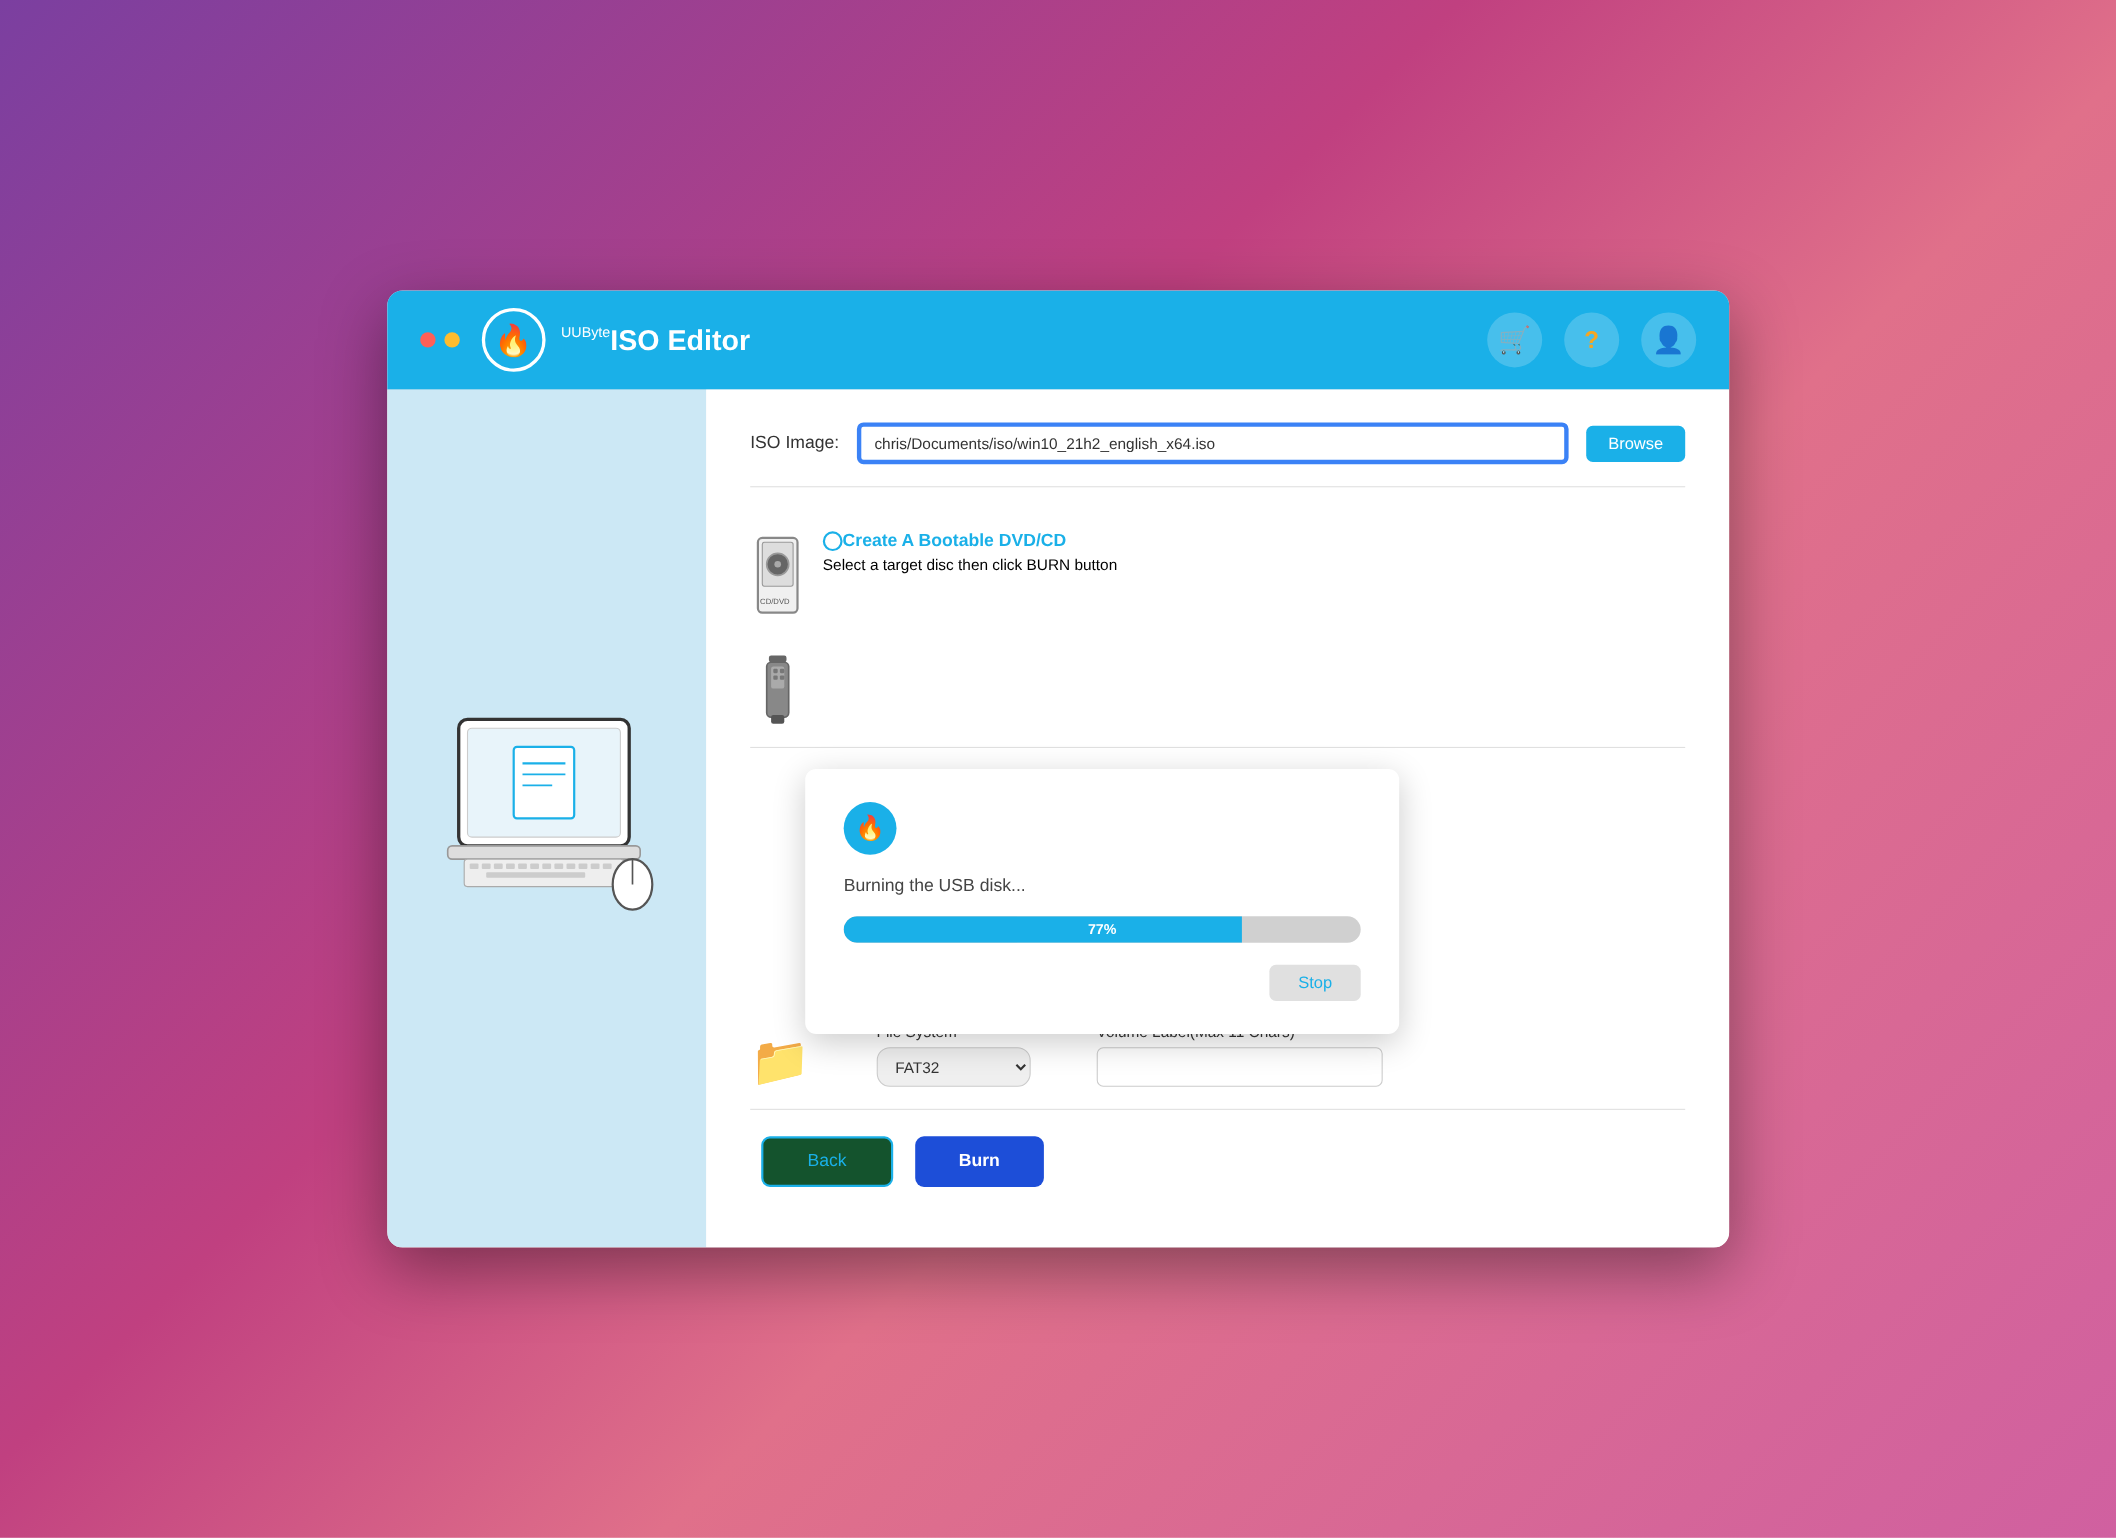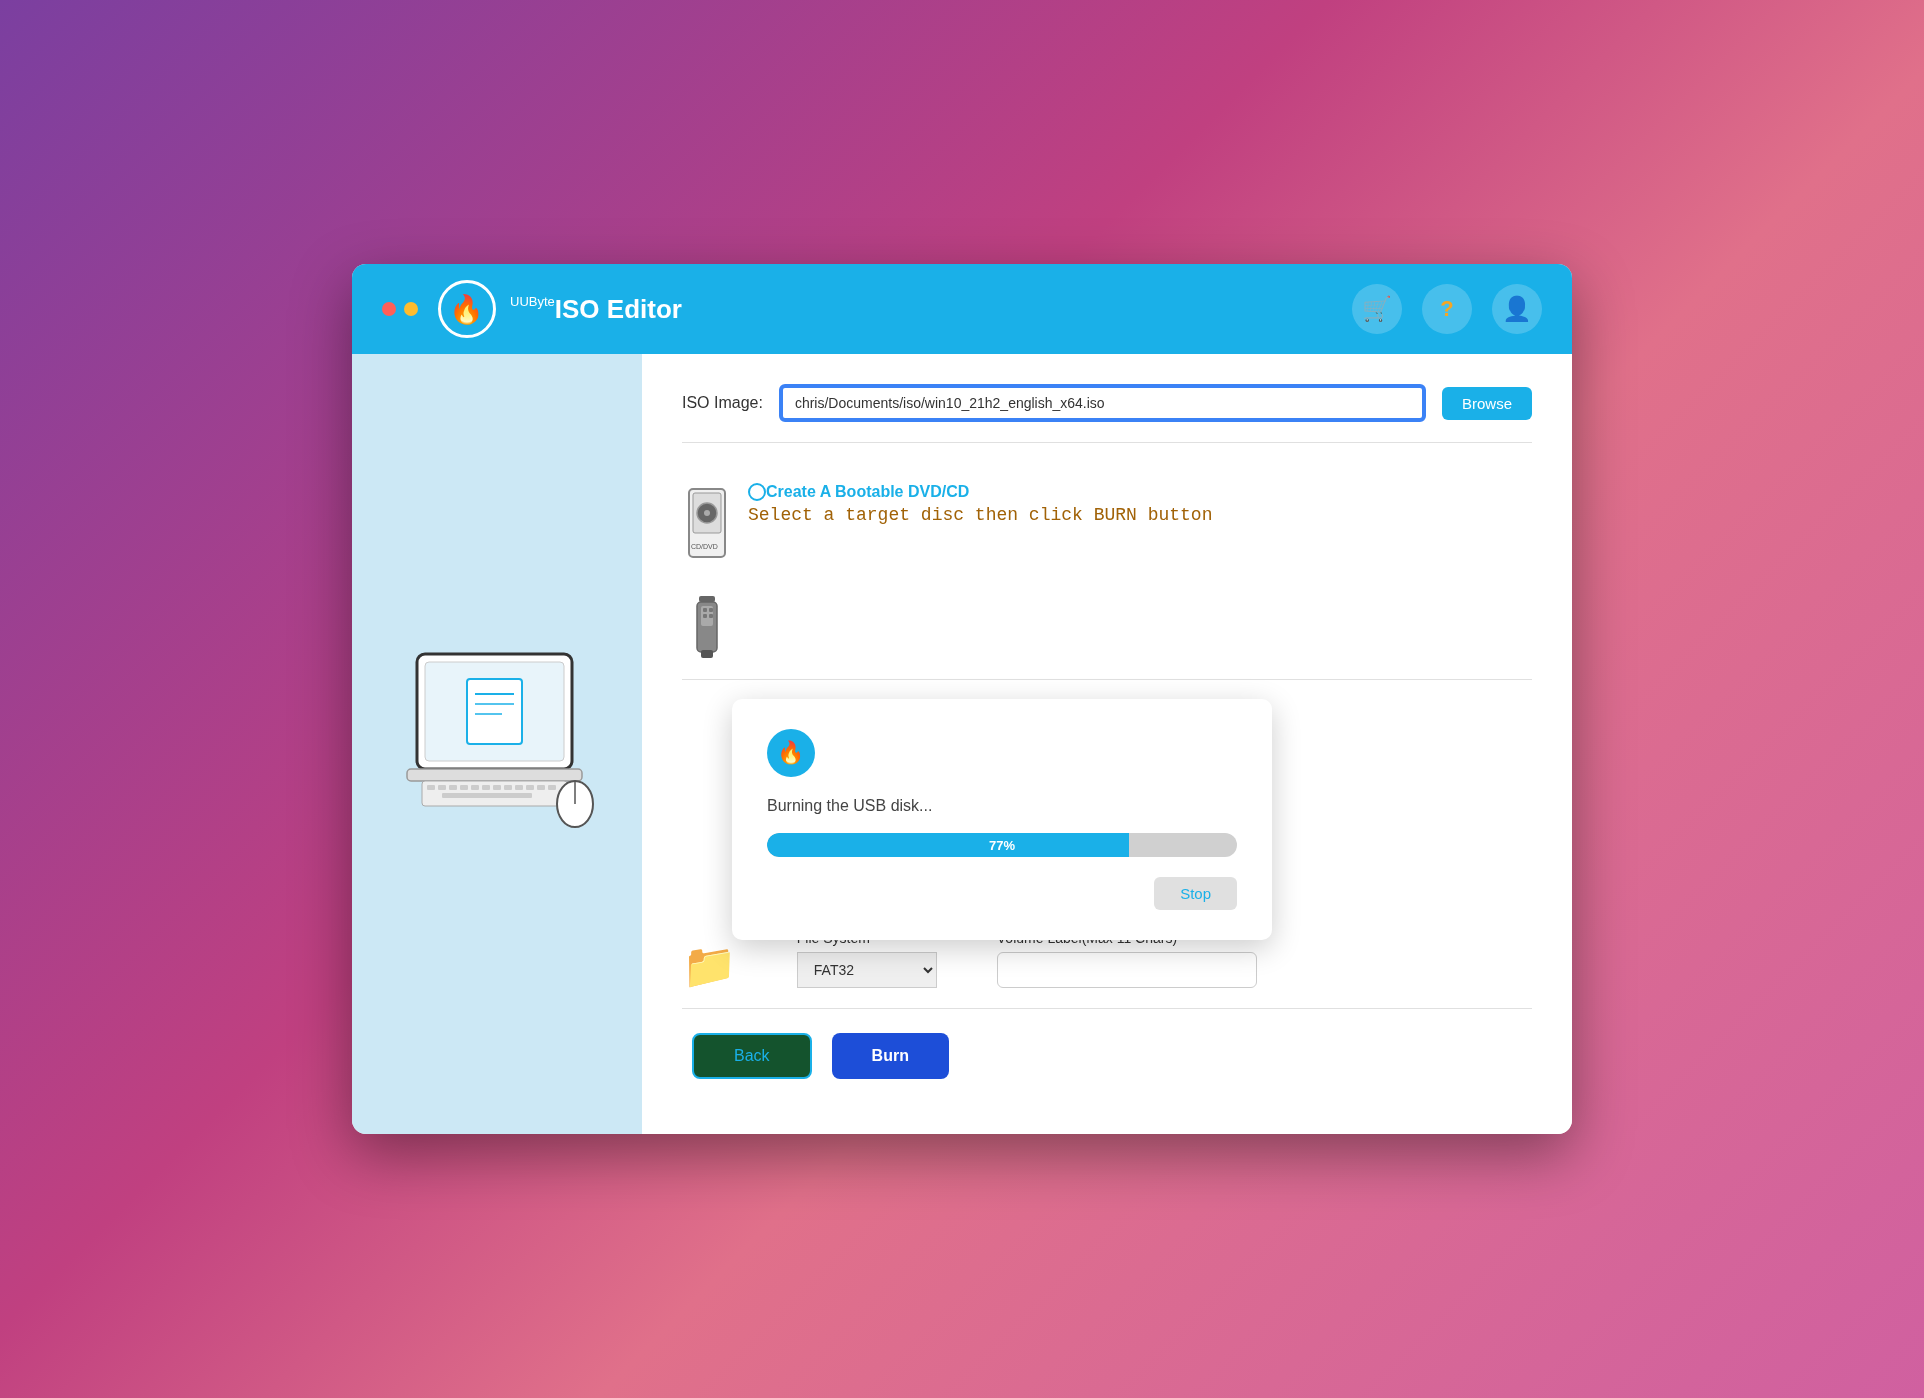--- a/index.html
+++ b/index.html
@@ -222,24 +222,23 @@
       display: inline-block;
     }
 
     .option-title {
       color: #1ab0e8;
       font-size: 16px;
       font-weight: 600;
     }
 
     .option-desc {
-      color: #a16207;
-      font-size: 18px;
+      color: #000000;
+      font-size: 14px;
       margin-top: 4px;
-      font-family: Liberation Mono, monospace;
     }
 
     
     .usb-option-row {
       display: flex;
       align-items: flex-start;
       gap: 16px;
       padding: 10px 0;
       border-bottom: 1px solid #e0e0e0;
       position: relative;
@@ -335,21 +334,21 @@
 
     .fs-label {
       font-size: 14px;
       color: #333;
       font-weight: 500;
     }
 
     .fs-select {
       height: 36px;
       border: 1px solid #ccc;
-      border-radius: 0;
+      border-radius: 12px;
       padding: 0 12px;
       font-size: 14px;
       color: #333;
       min-width: 140px;
       cursor: pointer;
     }
 
     .volume-input {
       height: 36px;
       border: 1px solid #ccc;

